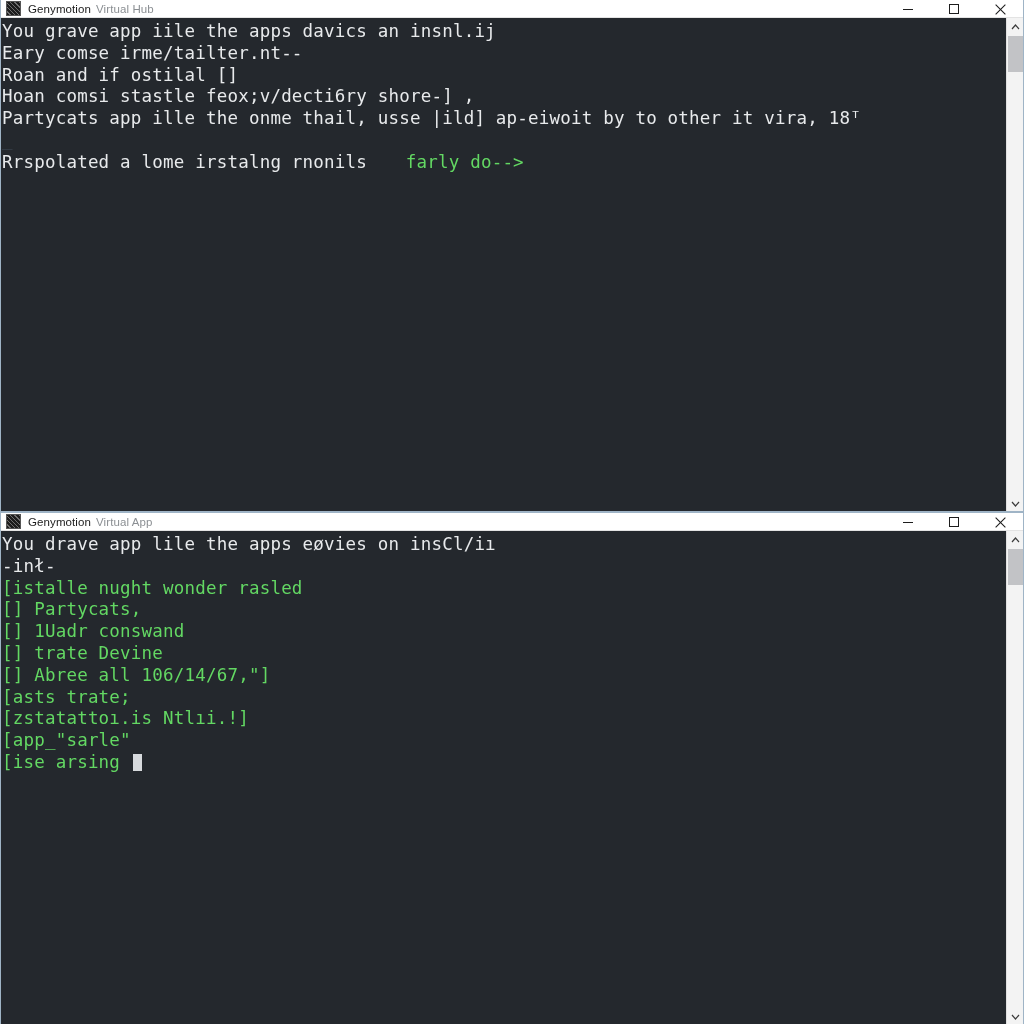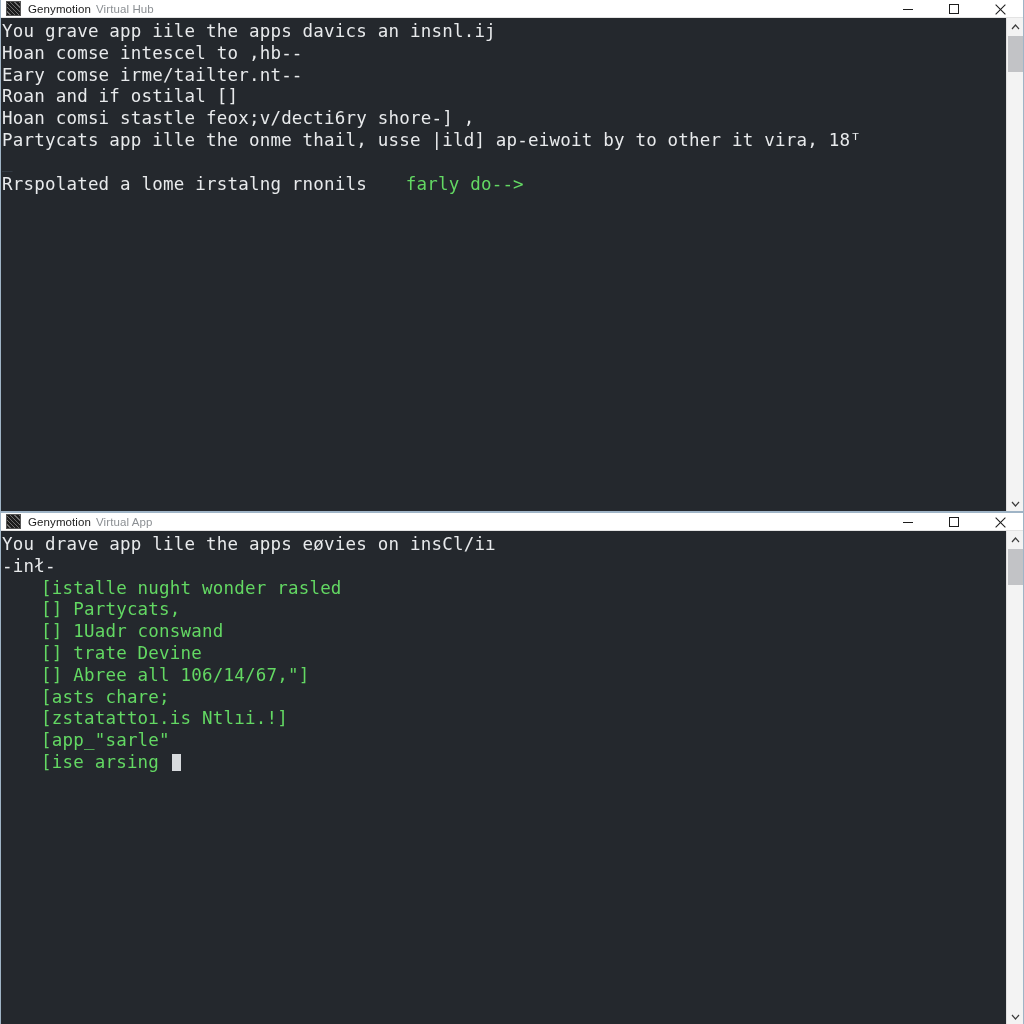--- a/index.html
+++ b/index.html
@@ -111,21 +111,21 @@
   }
   .line {
     font-family: "DejaVu Sans Mono", monospace;
     font-size: 17.5px;
     line-height: 21.8px;
     color: #e8eaec;
     white-space: pre;
     letter-spacing: 0.2px;
     height: 21.8px;
   }
-  .line.green  { color: #63d863; margin-left: 39px; }
+  .line.green  { color: #63d863; }
   .line.faint  { color: #39424c; }
   .seg-green   { color: #63d863; margin-left: 28px; }
 
   .cursor {
     display: inline-block;
     width: 9px;
     height: 17px;
     background: #d7dadd;
     vertical-align: -3px;
     margin-left: 2px;
@@ -193,21 +193,20 @@
             <line x1="1.5" y1="1.5" x2="10.5" y2="10.5" stroke="#1d1d1d" stroke-width="1"></line>
             <line x1="10.5" y1="1.5" x2="1.5" y2="10.5" stroke="#1d1d1d" stroke-width="1"></line>
           </svg>
         </div>
       </div>
     </div>
 
     <div class="terminal">
       <div class="term-text">
         <div class="line">You grave app iile the apps davics an insnl.ij</div>
-        <div class="line">Hoan comse intescel to ,hb--</div>
         <div class="line">Eary comse irme/tailter.nt--</div>
         <div class="line">Roan and if ostilal []</div>
         <div class="line">Hoan comsi stastle feox;v/decti6ry shore-] ,</div>
         <div class="line">Partycats app ille the onme thail, usse |ild] ap-eiwoit by to other it vira, 18ᵀ</div>
         <div class="line faint">_</div>
         <div class="line"><span>Rrspolated a lome irstalng rnonils </span><span class="seg-green">farly do--&gt;</span></div>
       </div>
 
       <div class="scrollbar">
         <div class="sb-arrow up">
@@ -254,21 +253,21 @@
 
     <div class="terminal">
       <div class="term-text">
         <div class="line">You drave app lile the apps eøvies on insCl/iı</div>
         <div class="line">-inł-</div>
         <div class="line green">[istalle nught wonder rasled</div>
         <div class="line green">[] Partycats,</div>
         <div class="line green">[] 1Uadr conswand</div>
         <div class="line green">[] trate Devine</div>
         <div class="line green">[] Abree all 106/14/67,"]</div>
-        <div class="line green">[asts chare;</div>
+        <div class="line green">[asts trate;</div>
         <div class="line green">[zstatattoı.is Ntlıi.!]</div>
         <div class="line green">[app_"sarle"</div>
         <div class="line green"><span>[ise arsing </span><span class="cursor"></span></div>
       </div>
 
       <div class="scrollbar">
         <div class="sb-arrow up">
           <svg width="9" height="6" viewBox="0 0 9 6">
             <polyline points="1,5 4.5,1 8,5" fill="none" stroke="#3c3c3c" stroke-width="1.2"></polyline>
           </svg>

